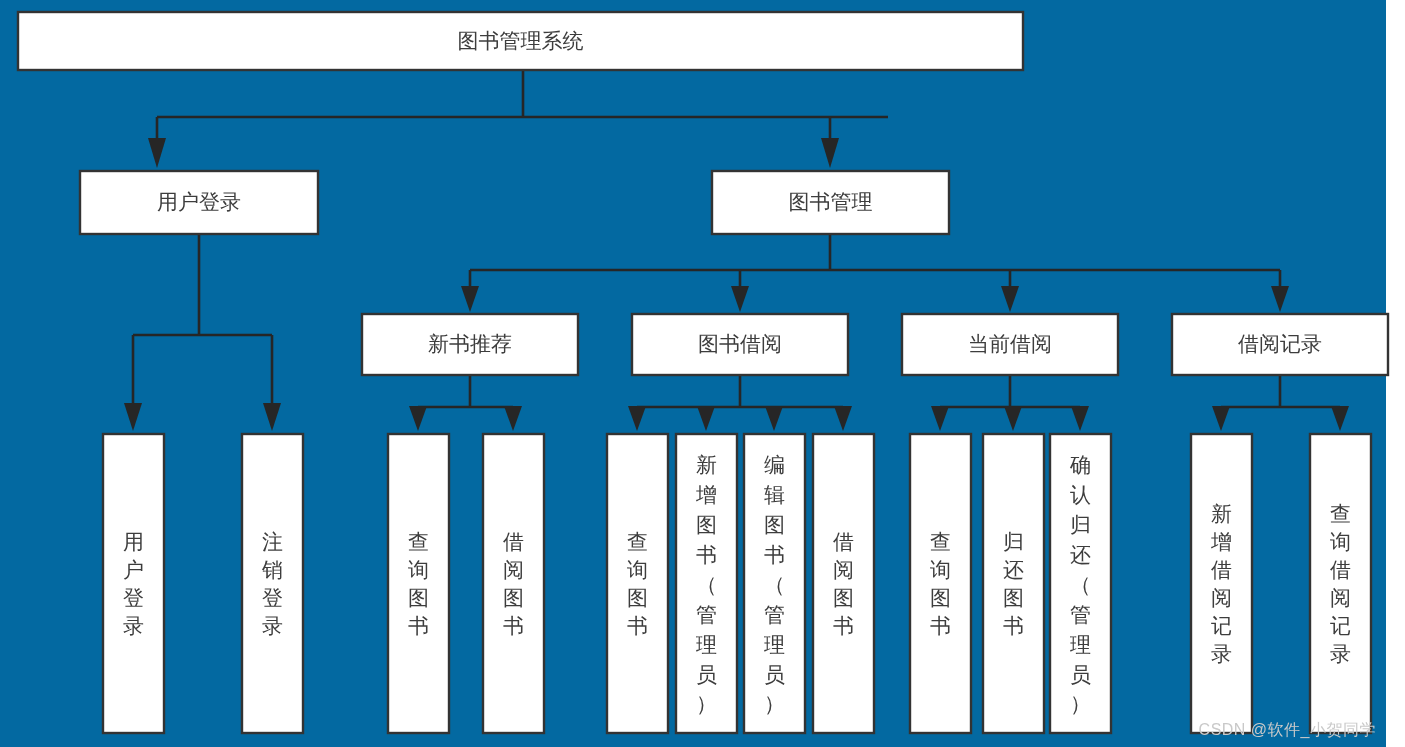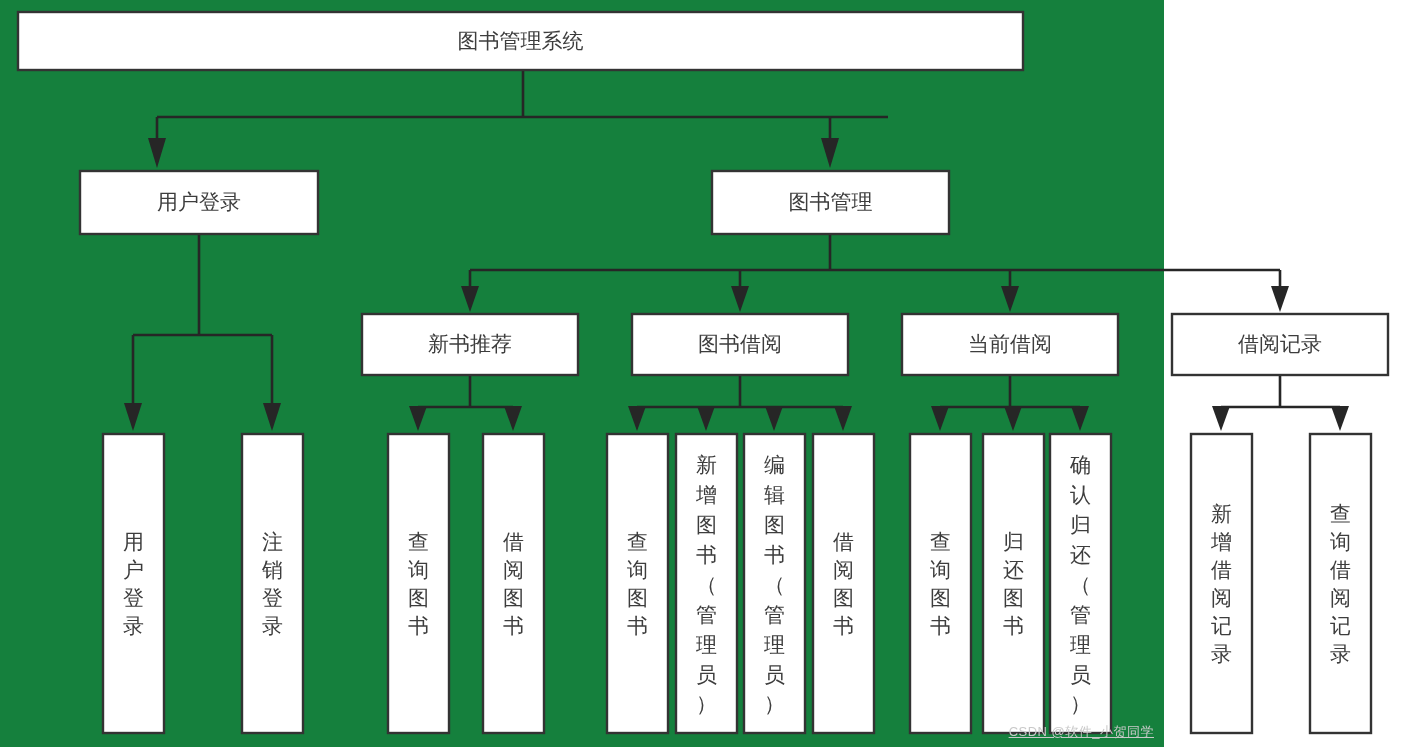--- a/index.html
+++ b/index.html
@@ -8,23 +8,23 @@
     background: #ffffff;
   }
   body {
     width: 1405px;
     height: 747px;
     overflow: hidden;
     font-family: "Liberation Sans", "DejaVu Sans", sans-serif;
   }
   #diagram-root {
     position: relative;
-    width: 1164px;
+    width: 1386px;
     height: 747px;
-    background: #15803d;
+    background: #0369a1;
   }
   svg.diagram-canvas {
     position: absolute;
     top: 0;
     left: 0;
     width: 1405px;
     height: 747px;
     display: block;
   }
   .node-box {
@@ -53,26 +53,25 @@
     fill: #3d3d3d;
     font-family: "Liberation Sans", "DejaVu Sans", sans-serif;
     font-size: 21px;
     text-anchor: middle;
   }
   .watermark-text {
     position: absolute;
     right: 10px;
     bottom: 6px;
     color: #c9c9c9;
-    font-size: 13px;
+    font-size: 16px;
     font-family: "Liberation Sans", "DejaVu Sans", sans-serif;
     white-space: nowrap;
     letter-spacing: 0.5px;
     user-select: none;
-    text-decoration: underline;
   }
 </style>
 </head>
 <body>
 
 <div id="diagram-root">
 
   <svg class="diagram-canvas" viewBox="0 0 1405 747">
 
     <g>

